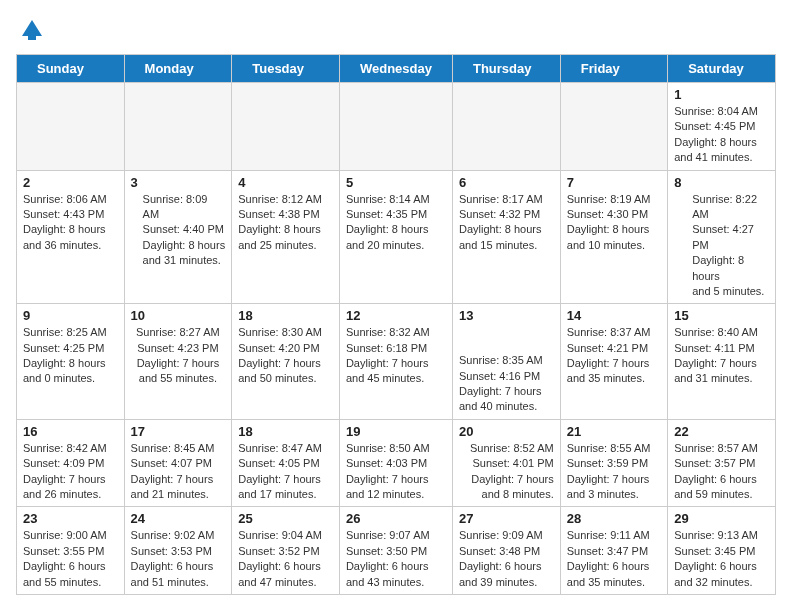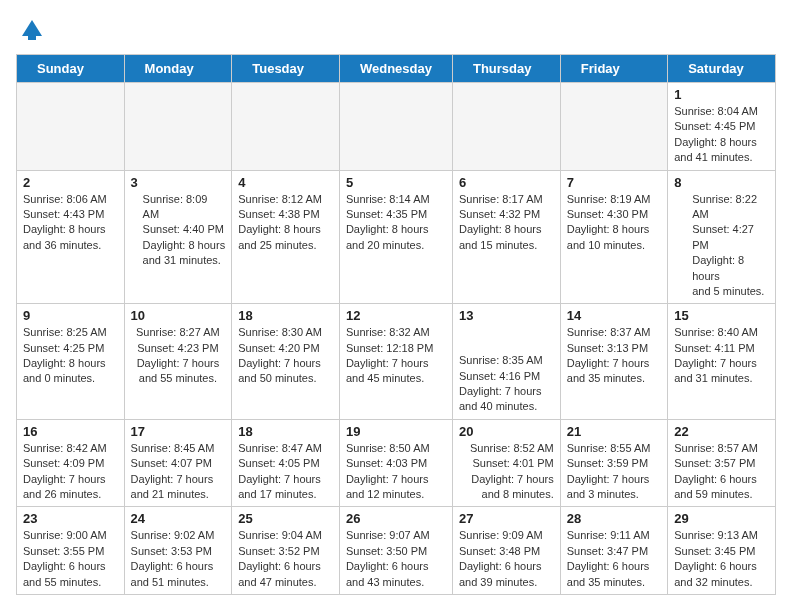--- a/index.html
+++ b/index.html
@@ -210,35 +210,35 @@
         <td>
           <div class="day-number">18</div>
           <div class="day-info" style="white-space: pre-line;">Sunrise: 8:30 AM
 Sunset: 4:20 PM
 Daylight: 7 hours
 and 50 minutes.</div>
         </td>
         <td>
           <div class="day-number">12</div>
           <div class="day-info" style="white-space: pre-line;">Sunrise: 8:32 AM
-Sunset: 12:18 PM
+Sunset: 6:18 PM
 Daylight: 7 hours
 and 45 minutes.</div>
         </td>
         <td>
           <div class="day-number">13</div>
           <div class="day-info" style="white-space: pre-line; margin-top: 30px;">Sunrise: 8:35 AM
 Sunset: 4:16 PM
 Daylight: 7 hours
 and 40 minutes.</div>
         </td>
         <td>
           <div class="day-number">14</div>
           <div class="day-info" style="white-space: pre-line;">Sunrise: 8:37 AM
-Sunset: 3:13 PM
+Sunset: 4:21 PM
 Daylight: 7 hours
 and 35 minutes.</div>
         </td>
         <td>
           <div class="day-number">15</div>
           <div class="day-info" style="white-space: pre-line;">Sunrise: 8:40 AM
 Sunset: 4:11 PM
 Daylight: 7 hours
 and 31 minutes.</div>
         </td>

